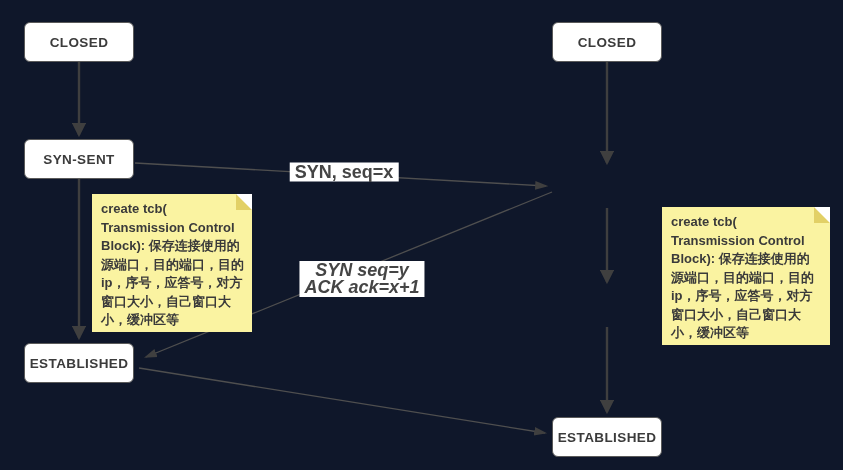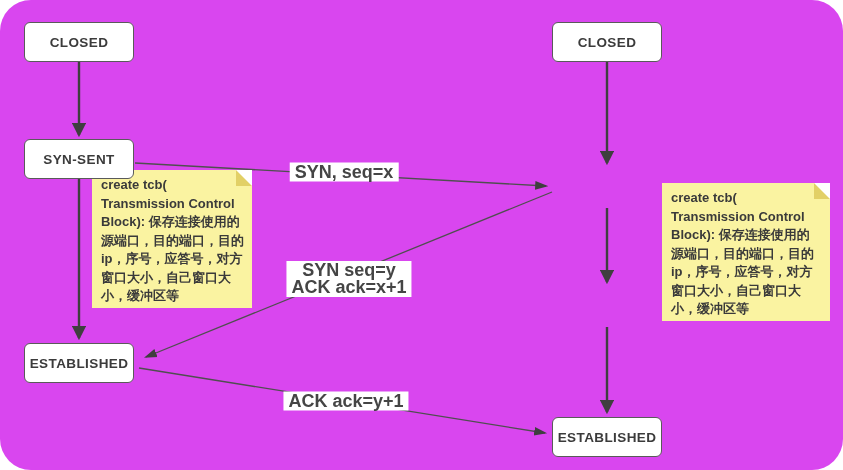--- a/index.html
+++ b/index.html
@@ -5,23 +5,22 @@
   html, body {
     margin: 0;
     padding: 0;
     background: #ffffff;
     font-family: "Liberation Sans", sans-serif;
   }
   #stage {
     position: relative;
     width: 843px;
     height: 470px;
-    background: #d946ef;
+    background: #0f172a;
     overflow: hidden;
-    border-radius: 31px;
   }
   
   #edges {
     position: absolute;
     left: 0; top: 0;
     width: 843px; height: 470px;
     z-index: 1;
   }
   #edges line.thick {
     stroke: var(--stroke, #3f3f3f);
@@ -57,20 +56,21 @@
     position: absolute;
     box-sizing: border-box;
     background: var(--note-bg, #faf3a1);
     padding: 6px 8px 6px 9px;
     font-size: 13px;
     font-weight: bold;
     line-height: 18.5px;
     color: #3a3a3a;
     white-space: pre-line;
     z-index: 2;
+    margin-top: 24px;
   }
   .note::before {
     content: "";
     position: absolute;
     top: 0; right: 0;
     width: 0; height: 0;
     border-style: solid;
     border-width: 0 16px 16px 0;
     border-color: #ffffff #ffffff var(--note-fold, #e2d066) var(--note-fold, #e2d066);
   }
@@ -84,21 +84,21 @@
     padding: 1px 5px;
     font-size: 18px;
     font-weight: bold;
     color: #454545;
     text-align: center;
     white-space: pre-line;
     line-height: 17px;
     z-index: 2;
   }
   #label-syn    { left: 344px; top: 172px; }
-  #label-synack { left: 349px; top: 279px; }
+  #label-synack { left: 362px; top: 279px; font-style: italic; }
   #label-ack    { left: 346px; top: 401px; }
 </style>
 </head>
 <body>
 
 <div id="stage">
 
   <svg id="edges" xmlns="http://www.w3.org/2000/svg">
     <defs>
       <marker id="arrow-big" viewBox="0 0 10 10" markerWidth="6" markerHeight="6" refX="8.5" refY="5" orient="auto">
@@ -136,15 +136,14 @@
 Transmission Control
 Block): 保存连接使用的
 源端口，目的端口，目的
 ip，序号，应答号，对方
 窗口大小，自己窗口大
 小，缓冲区等</div>
 
   <div class="edge-label" id="label-syn">SYN, seq=x</div>
   <div class="edge-label" id="label-synack">SYN seq=y
 ACK ack=x+1</div>
-  <div class="edge-label" id="label-ack">ACK ack=y+1</div>
 
 </div>
 
 </body></html>

